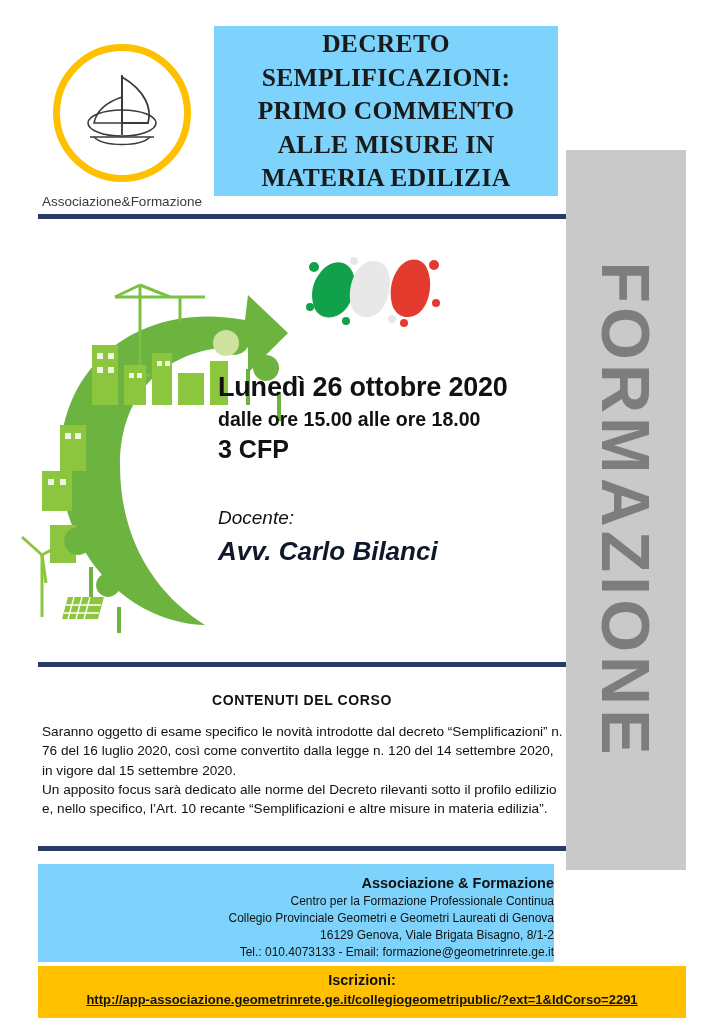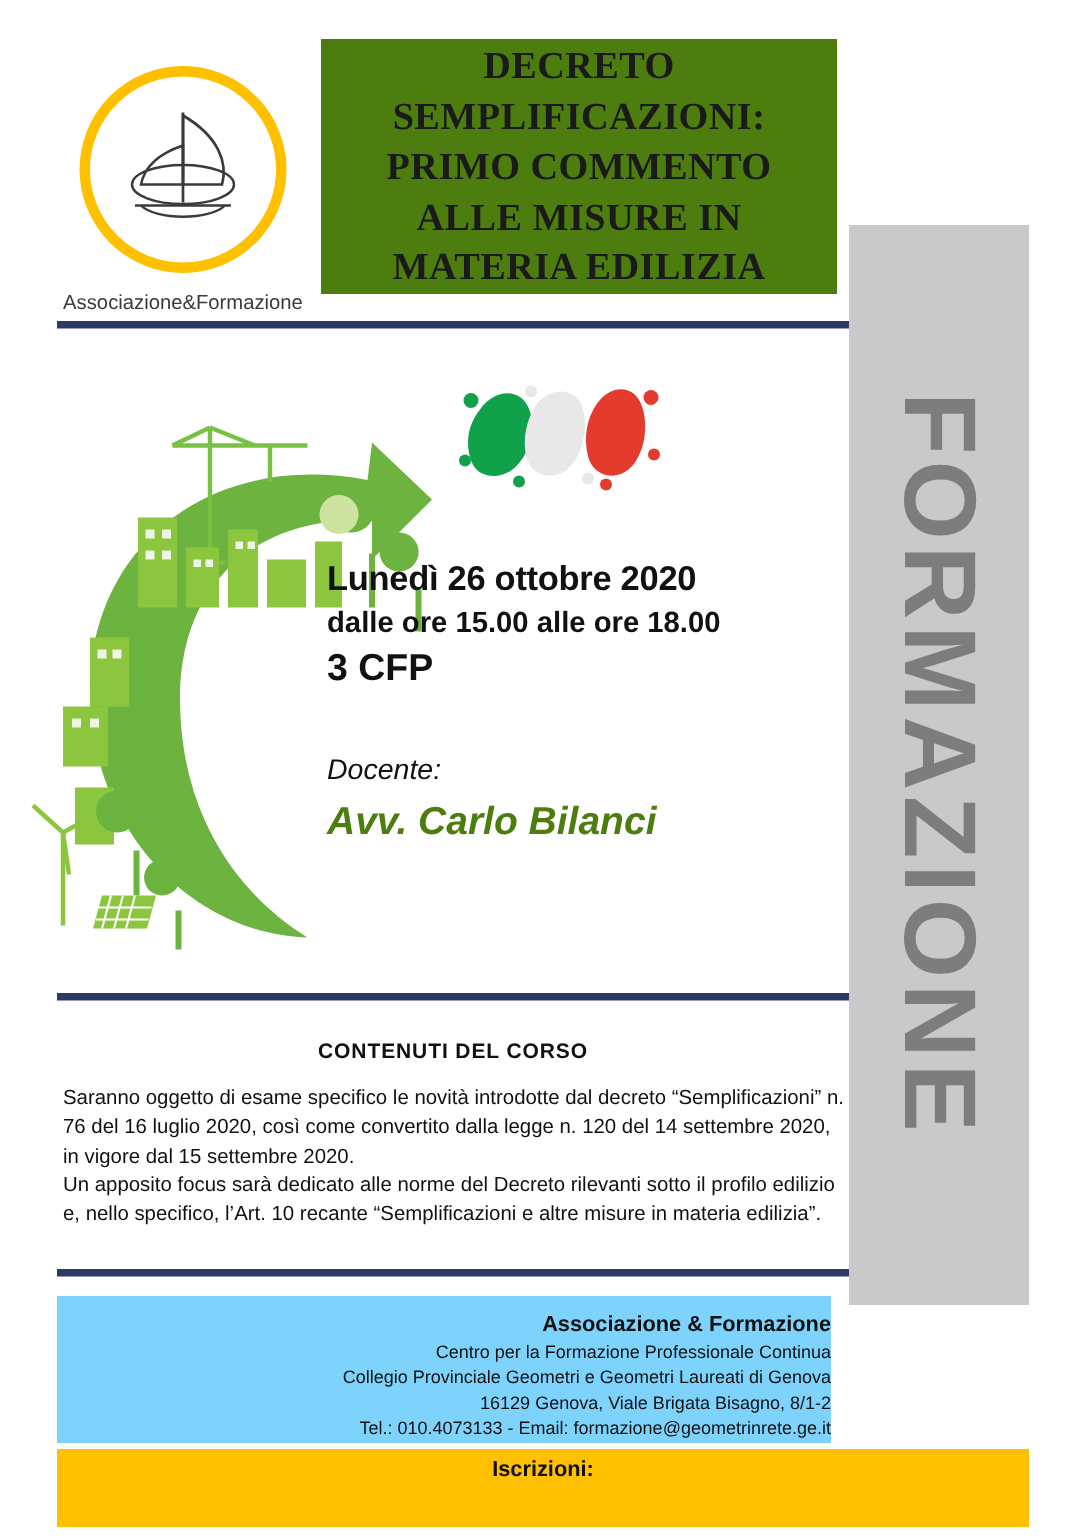--- a/index.html
+++ b/index.html
@@ -43,21 +43,21 @@
     z-index: 2;
   }
 
   
   .title-box {
     position: absolute;
     left: 214px;
     top: 26px;
     width: 344px;
     height: 170px;
-    background: #4d7c0f;
+    background: #7dd3fc;
     z-index: 3;
     display: flex;
     align-items: center;
     justify-content: center;
   }
   .title-text {
     font-family: "Liberation Serif", serif;
     font-weight: bold;
     font-size: 25.5px;
     line-height: 1.32;
@@ -129,21 +129,21 @@
   .details {
     position: absolute;
     left: 218px;
     top: 372px;
     width: 340px;
     z-index: 4;
   }
   .date-line {
     font-family: "Liberation Sans", sans-serif;
     font-weight: bold;
-    font-size: 23px;
+    font-size: 27px;
     color: #111;
     letter-spacing: -0.2px;
   }
   .time-line {
     font-family: "Liberation Sans", sans-serif;
     font-weight: bold;
     font-size: 19.5px;
     color: #111;
     margin-top: 5px;
   }
@@ -160,21 +160,21 @@
     font-style: italic;
     font-size: 19px;
     color: #111;
     margin-top: 43px;
   }
   .docente-name {
     font-family: "Liberation Sans", sans-serif;
     font-style: italic;
     font-weight: bold;
     font-size: 26px;
-    color: #4d7c0f;
+    color: #0f172a;
     margin-top: 7px;
   }
 
   
   .contenuti-title {
     position: absolute;
     left: 38px;
     top: 692px;
     width: 528px;
     text-align: center;
@@ -379,13 +379,14 @@
 <div class="footer-box">
   <div class="footer-org">Associazione &amp; Formazione</div>
   <div class="footer-line">Centro per la Formazione Professionale Continua</div>
   <div class="footer-line">Collegio Provinciale Geometri e Geometri Laureati di Genova</div>
   <div class="footer-line">16129 Genova, Viale Brigata Bisagno, 8/1-2</div>
   <div class="footer-line">Tel.: 010.4073133 - Email: formazione@geometrinrete.ge.it</div>
 </div>
 
 <div class="reg-box">
   <div class="reg-title">Iscrizioni:</div>
+  <div class="reg-url">http://app-associazione.geometrinrete.ge.it/collegiogeometripublic/?ext=1&amp;IdCorso=2291</div>
 </div>
 
 </body></html>

